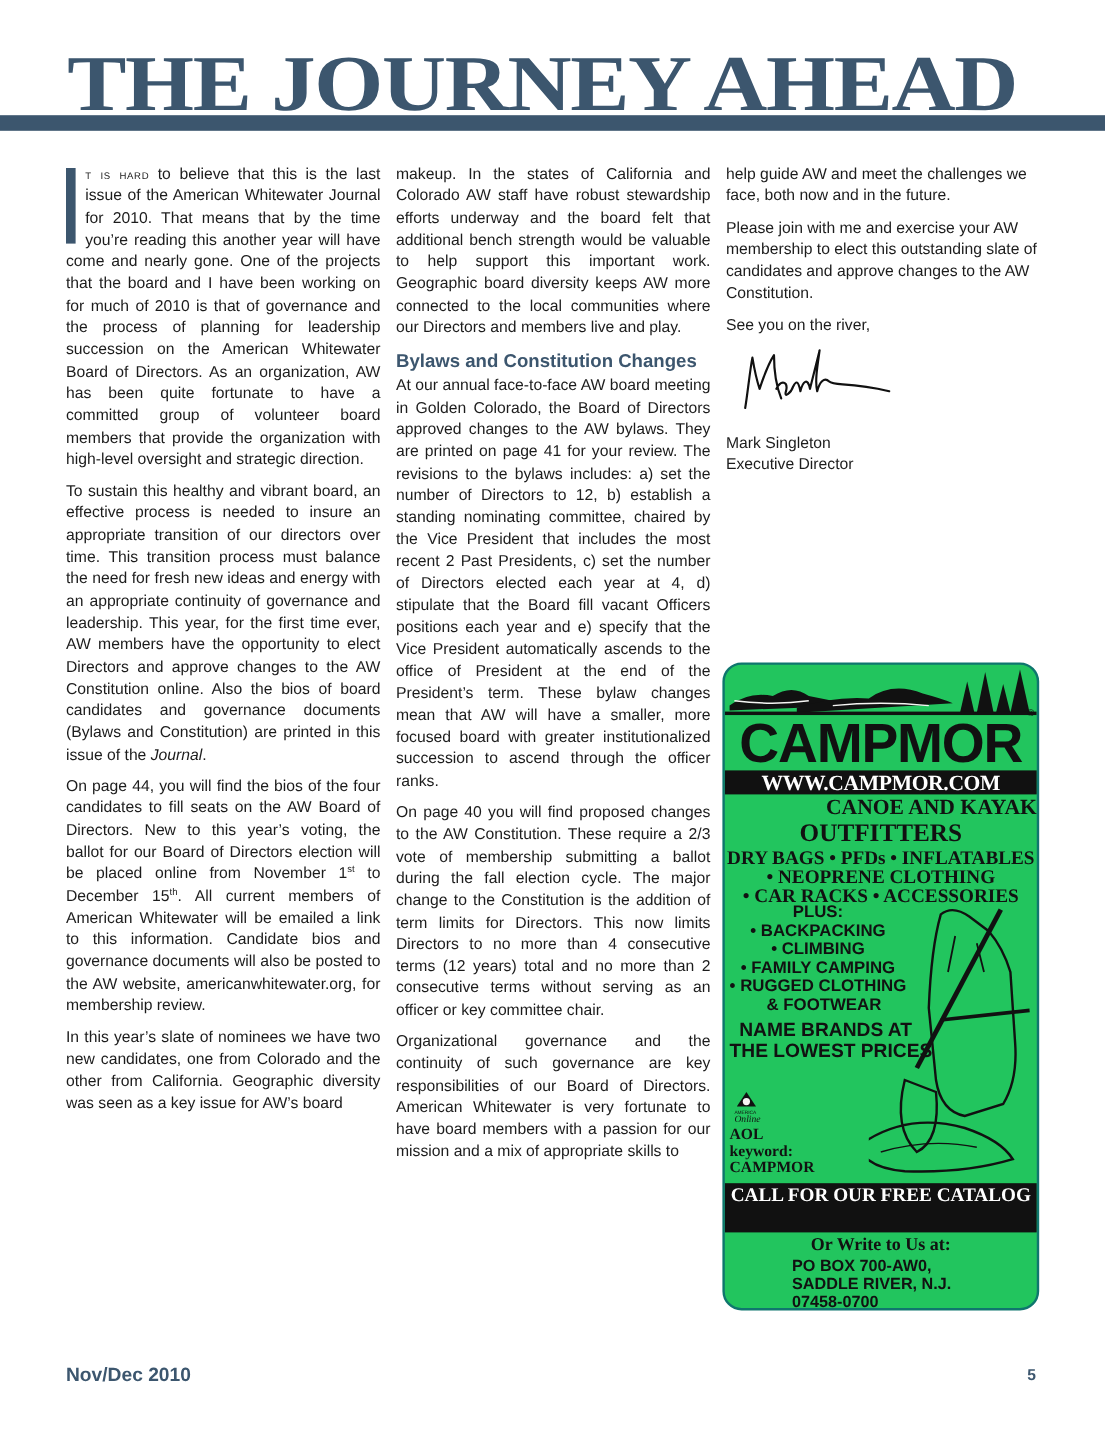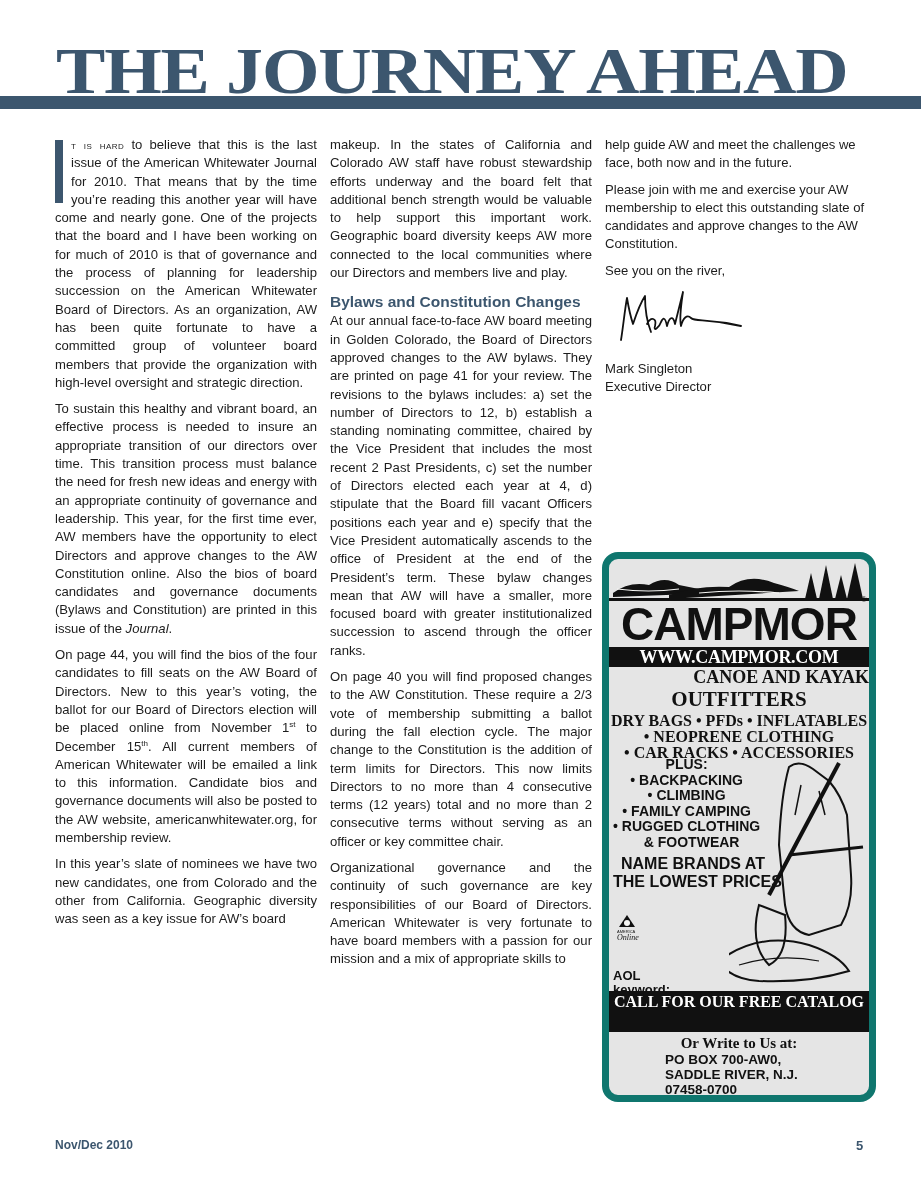--- a/index.html
+++ b/index.html
@@ -14,41 +14,41 @@
   .col p { margin:0 0 8px 0; }
   #col1 { left:55px; }
   #col2 { left:330px; }
   #col3 { left:605px; width:264px; }
   .dropcap { float:left; width:8px; height:63px; background:#3c566e; margin:4px 8px 0 0; }
   .smallcaps { font-variant:small-caps; letter-spacing:0.5px; font-size:12px; }
   h2 { margin:10px 0 0 0; font-size:15.5px; line-height:20px; color:#3c566e; font-weight:bold; text-align:left; }
   sup { font-size:8px; line-height:0; }
   .signature { display:block; margin:8px 0 14px 12px; }
   .sig-block p { margin:0; text-align:left; }
-  .footer-left { position:absolute; left:55px; top:1138px; font-size:12px; font-weight:bold; color:#3c566e; }
+  .footer-left { position:absolute; left:55px; top:1138px; font-size:16px; font-weight:bold; color:#3c566e; }
   .footer-right { position:absolute; left:856px; top:1138px; font-size:13px; font-weight:bold; color:#3c566e; }
 
   
-  .ad { position:absolute; left:602px; top:552px; width:260px; height:536px; border:7px solid #0f766e;
-        border-radius:16px 16px 16px 16px; background:#e5e5e5; overflow:hidden;
+  .ad { position:absolute; left:602px; top:552px; width:260px; height:536px; border:2px solid #0f766e;
+        border-radius:16px 16px 16px 16px; background:#22c55e; overflow:hidden;
         font-family:"Liberation Serif", serif; color:#111; }
   .ad-landscape { position:absolute; left:0; top:0; width:260px; height:42px; }
   .ad-logo { position:absolute; left:0; top:40px; width:260px; text-align:center; font-family:"Liberation Sans", sans-serif;
              font-weight:900; font-size:46px; line-height:50px; letter-spacing:-1px; transform:scaleX(1.0); }
   .ad-reg { position:absolute; right:2px; top:36px; font-size:8px; font-family:"Liberation Sans", sans-serif; }
   .ad-url { position:absolute; left:0; top:88px; width:260px; height:20px; background:#111; color:#fff;
             text-align:center; font-weight:bold; font-size:18px; line-height:20px; letter-spacing:-0.3px; }
   .ad-head1 { position:absolute; left:0; top:106px; width:260px; text-align:right; font-weight:bold; font-size:18px; line-height:24px; }
   .ad-head2 { position:absolute; left:0; top:128px; width:260px; text-align:center; font-weight:bold; font-size:21px; line-height:24px; }
   .ad-line { position:absolute; left:0; width:260px; text-align:center; font-weight:bold; font-size:16px; line-height:16px; }
   .ad-plus { position:absolute; left:4px; top:198px; font-family:"Liberation Sans", sans-serif; font-weight:bold; font-size:14px; line-height:15.5px;text-align:center; }
   .ad-plus div { white-space:nowrap; }
   .ad-brands { position:absolute; left:4px; top:296px; font-family:"Liberation Sans", sans-serif; font-weight:bold; font-size:16px; line-height:18px; }
   .ad-aol-logo { position:absolute; left:6px; top:352px; width:40px; height:30px; }
-  .ad-aol { position:absolute; left:4px; top:384px; font-family:Liberation Sans, sans-serif; font-weight:bold; font-size:13px; line-height:14px;margin-top:26px; }
+  .ad-aol { position:absolute; left:4px; top:384px; font-family:Liberation Serif, serif; font-weight:bold; font-size:13px; line-height:14px; }
   .ad-illus { position:absolute; left:120px; top:196px; width:140px; height:230px; }
   .ad-call { position:absolute; left:0; top:432px; width:260px; height:40px; background:#111; color:#fff; text-align:center;
              font-weight:bold; font-size:16px; line-height:19px; padding-top:1px; }
   .ad-write { position:absolute; left:0; top:476px; width:260px; text-align:center; font-weight:bold; font-size:15px; line-height:16px; }
   .ad-addr { position:absolute; left:56px; top:493px; font-family:"Liberation Sans", sans-serif; font-weight:bold; font-size:13.5px; line-height:15px; }
 </style>
 </head>
 <body>
 
 <h1 class="title">THE JOURNEY AHEAD</h1>

